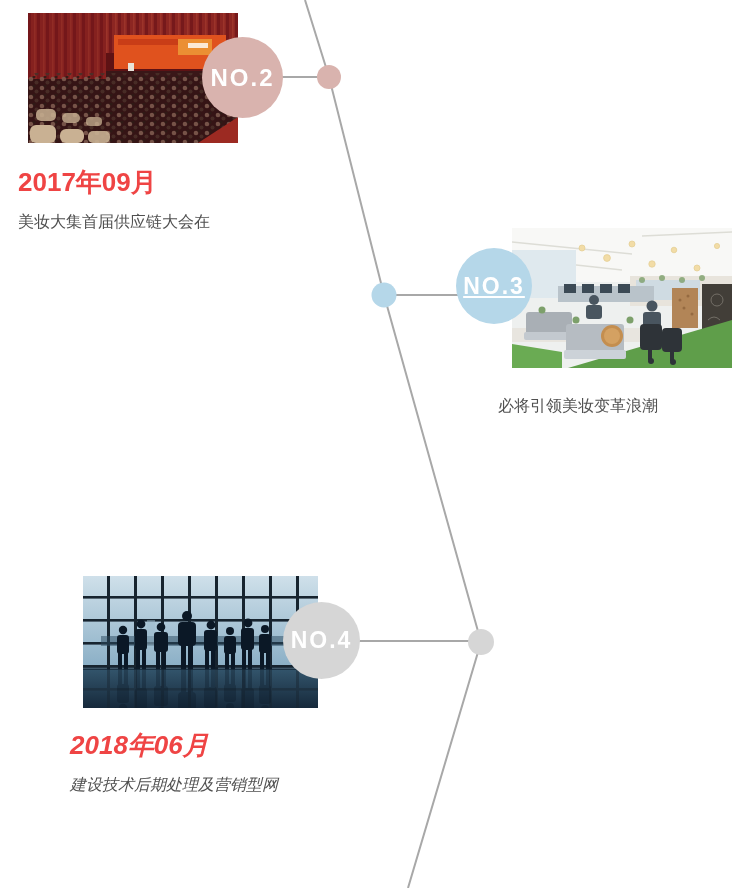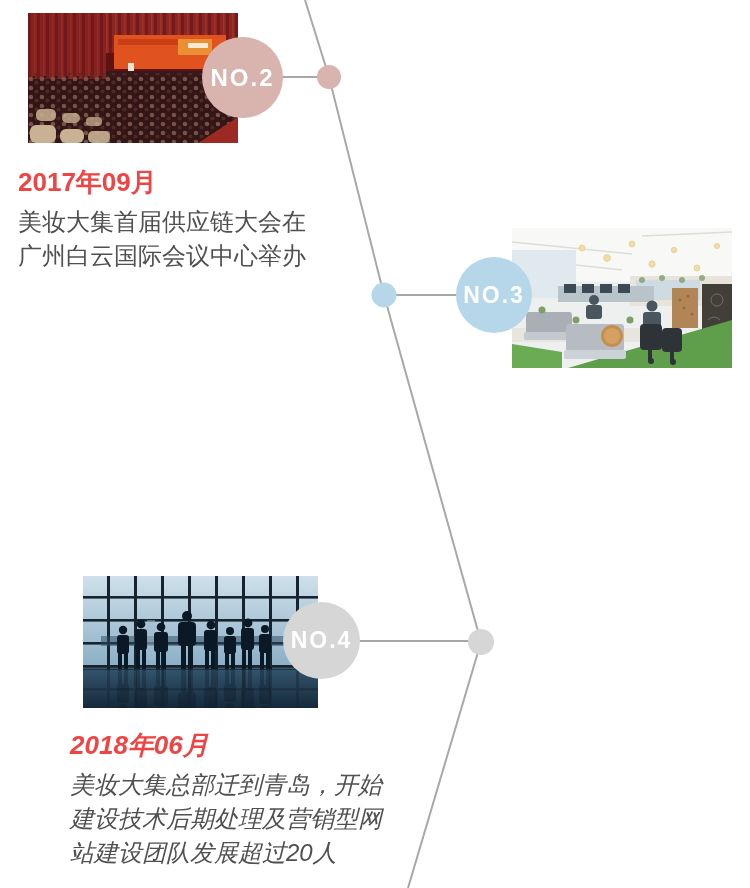--- a/index.html
+++ b/index.html
@@ -11,28 +11,28 @@
   .photo{position:absolute;overflow:hidden;}
   .photo svg{display:block;}
   .ph1{left:28px;top:13px;width:210px;height:130px;}
   .ph2{left:512px;top:228px;width:220px;height:140px;}
   .ph3{left:83px;top:576px;width:235px;height:132px;}
   .badge{
     position:absolute;border-radius:50%;display:flex;align-items:center;justify-content:center;
     color:#ffffff;font-weight:700;letter-spacing:2px;font-size:23px;
   }
   .badge-pink{left:202px;top:37px;width:81px;height:81px;background:#d9b3ae;font-size:24px;}
-  .badge-blue{left:456px;top:257px;width:76px;height:76px;background:#b5d7e9;}
+  .badge-blue{left:456px;top:248px;width:76px;height:76px;background:#b5d7e9;text-decoration:underline;}
   .badge-gray{left:283px;top:602px;width:77px;height:77px;background:#d6d6d6;}
   .textblock{position:absolute;}
   .tb1{left:18px;top:167px;}
   .tb2{left:498px;top:389px;}
   .tb3{left:70px;top:730px;font-style:italic;}
   .textblock h3{margin:0 0 8px 0;font-size:26px;line-height:30px;color:#ef4444;font-weight:700;}
-  .textblock p{margin:0;font-size:24px;line-height:34px;color:#505050;}
+  .textblock p{margin:0;font-size:16px;line-height:34px;color:#505050;text-align:center;}
 </style>
 </head>
 <body>
 
 <div class="canvas">
 
   <svg class="timeline-svg" viewBox="0 0 750 888" xmlns="http://www.w3.org/2000/svg">
     <polyline points="305,0 329,77 384,295 481,642 408,888" fill="none" stroke="#a8a8a8" stroke-width="2"></polyline>
     <line x1="242" y1="77" x2="329" y2="77" stroke="#a8a8a8" stroke-width="2"></line>
     <line x1="384" y1="295" x2="494" y2="295" stroke="#a8a8a8" stroke-width="2"></line>
@@ -77,21 +77,20 @@
         <rect x="60" y="118" width="22" height="12" rx="5" opacity="0.9"></rect>
         <rect x="58" y="104" width="16" height="9" rx="4" opacity="0.75"></rect>
       </g>
       <path d="M170 130 L210 104 L210 130 Z" fill="#9c2a22"></path>
     </svg>
   </div>
   <div class="badge badge-pink">NO.2</div>
   <div class="textblock tb1">
     <h3>2017年09月</h3>
     <p>美妆大集首届供应链大会在</p>
-    <p>广州白云国际会议中心举办</p>
   </div>
 
   <div class="photo ph2">
     <svg viewBox="0 0 220 140" width="220" height="140" xmlns="http://www.w3.org/2000/svg">
       <rect width="220" height="140" fill="#eef0ef"></rect>
       <rect width="220" height="54" fill="#f8f8f6"></rect>
       <g stroke="#ddddd6" stroke-width="1.5">
         <line x1="0" y1="14" x2="120" y2="26"></line>
         <line x1="0" y1="30" x2="110" y2="42"></line>
         <line x1="130" y1="8" x2="220" y2="4"></line>
@@ -162,20 +161,21 @@
       <circle cx="100" cy="108" r="8" fill="#d4a162"></circle>
       <g fill="#7da06b">
         <circle cx="30" cy="82" r="3.5"></circle>
           <circle cx="64" cy="92" r="3.5"></circle>
           <circle cx="118" cy="92" r="3.5"></circle>
       </g>
     </svg>
   </div>
   <div class="badge badge-blue">NO.3</div>
   <div class="textblock tb2">
+    <p>必将引领美妆变革浪潮</p>
   </div>
 
   <div class="photo ph3">
     <svg viewBox="0 0 235 132" width="235" height="132" xmlns="http://www.w3.org/2000/svg">
       <defs>
         <linearGradient id="sky3" x1="0" y1="0" x2="0" y2="1">
           <stop offset="0" stop-color="#cfe0ea"></stop>
           <stop offset="1" stop-color="#89aec5"></stop>
         </linearGradient>
         <linearGradient id="floor3" x1="0" y1="0" x2="0" y2="1">
@@ -245,18 +245,16 @@
       <rect x="18" y="60" width="200" height="10" fill="#2c4a60" opacity="0.5"></rect>
       <rect x="64" y="44" width="8" height="40" fill="#9dbccd" opacity="0.5"></rect>
       <use href="#figs3" transform="matrix(1,0,0,-1,0,186)" opacity="0.32"></use>
       <use href="#figs3"></use>
       <rect y="91" width="235" height="3" fill="#0e1c2a" opacity="0.6"></rect>
     </svg>
   </div>
   <div class="badge badge-gray">NO.4</div>
   <div class="textblock tb3">
     <h3>2018年06月</h3>
-    <p>美妆大集总部迁到青岛，开始</p>
     <p>建设技术后期处理及营销型网</p>
-    <p>站建设团队发展超过20人</p>
   </div>
 
 </div>
 
 </body></html>

